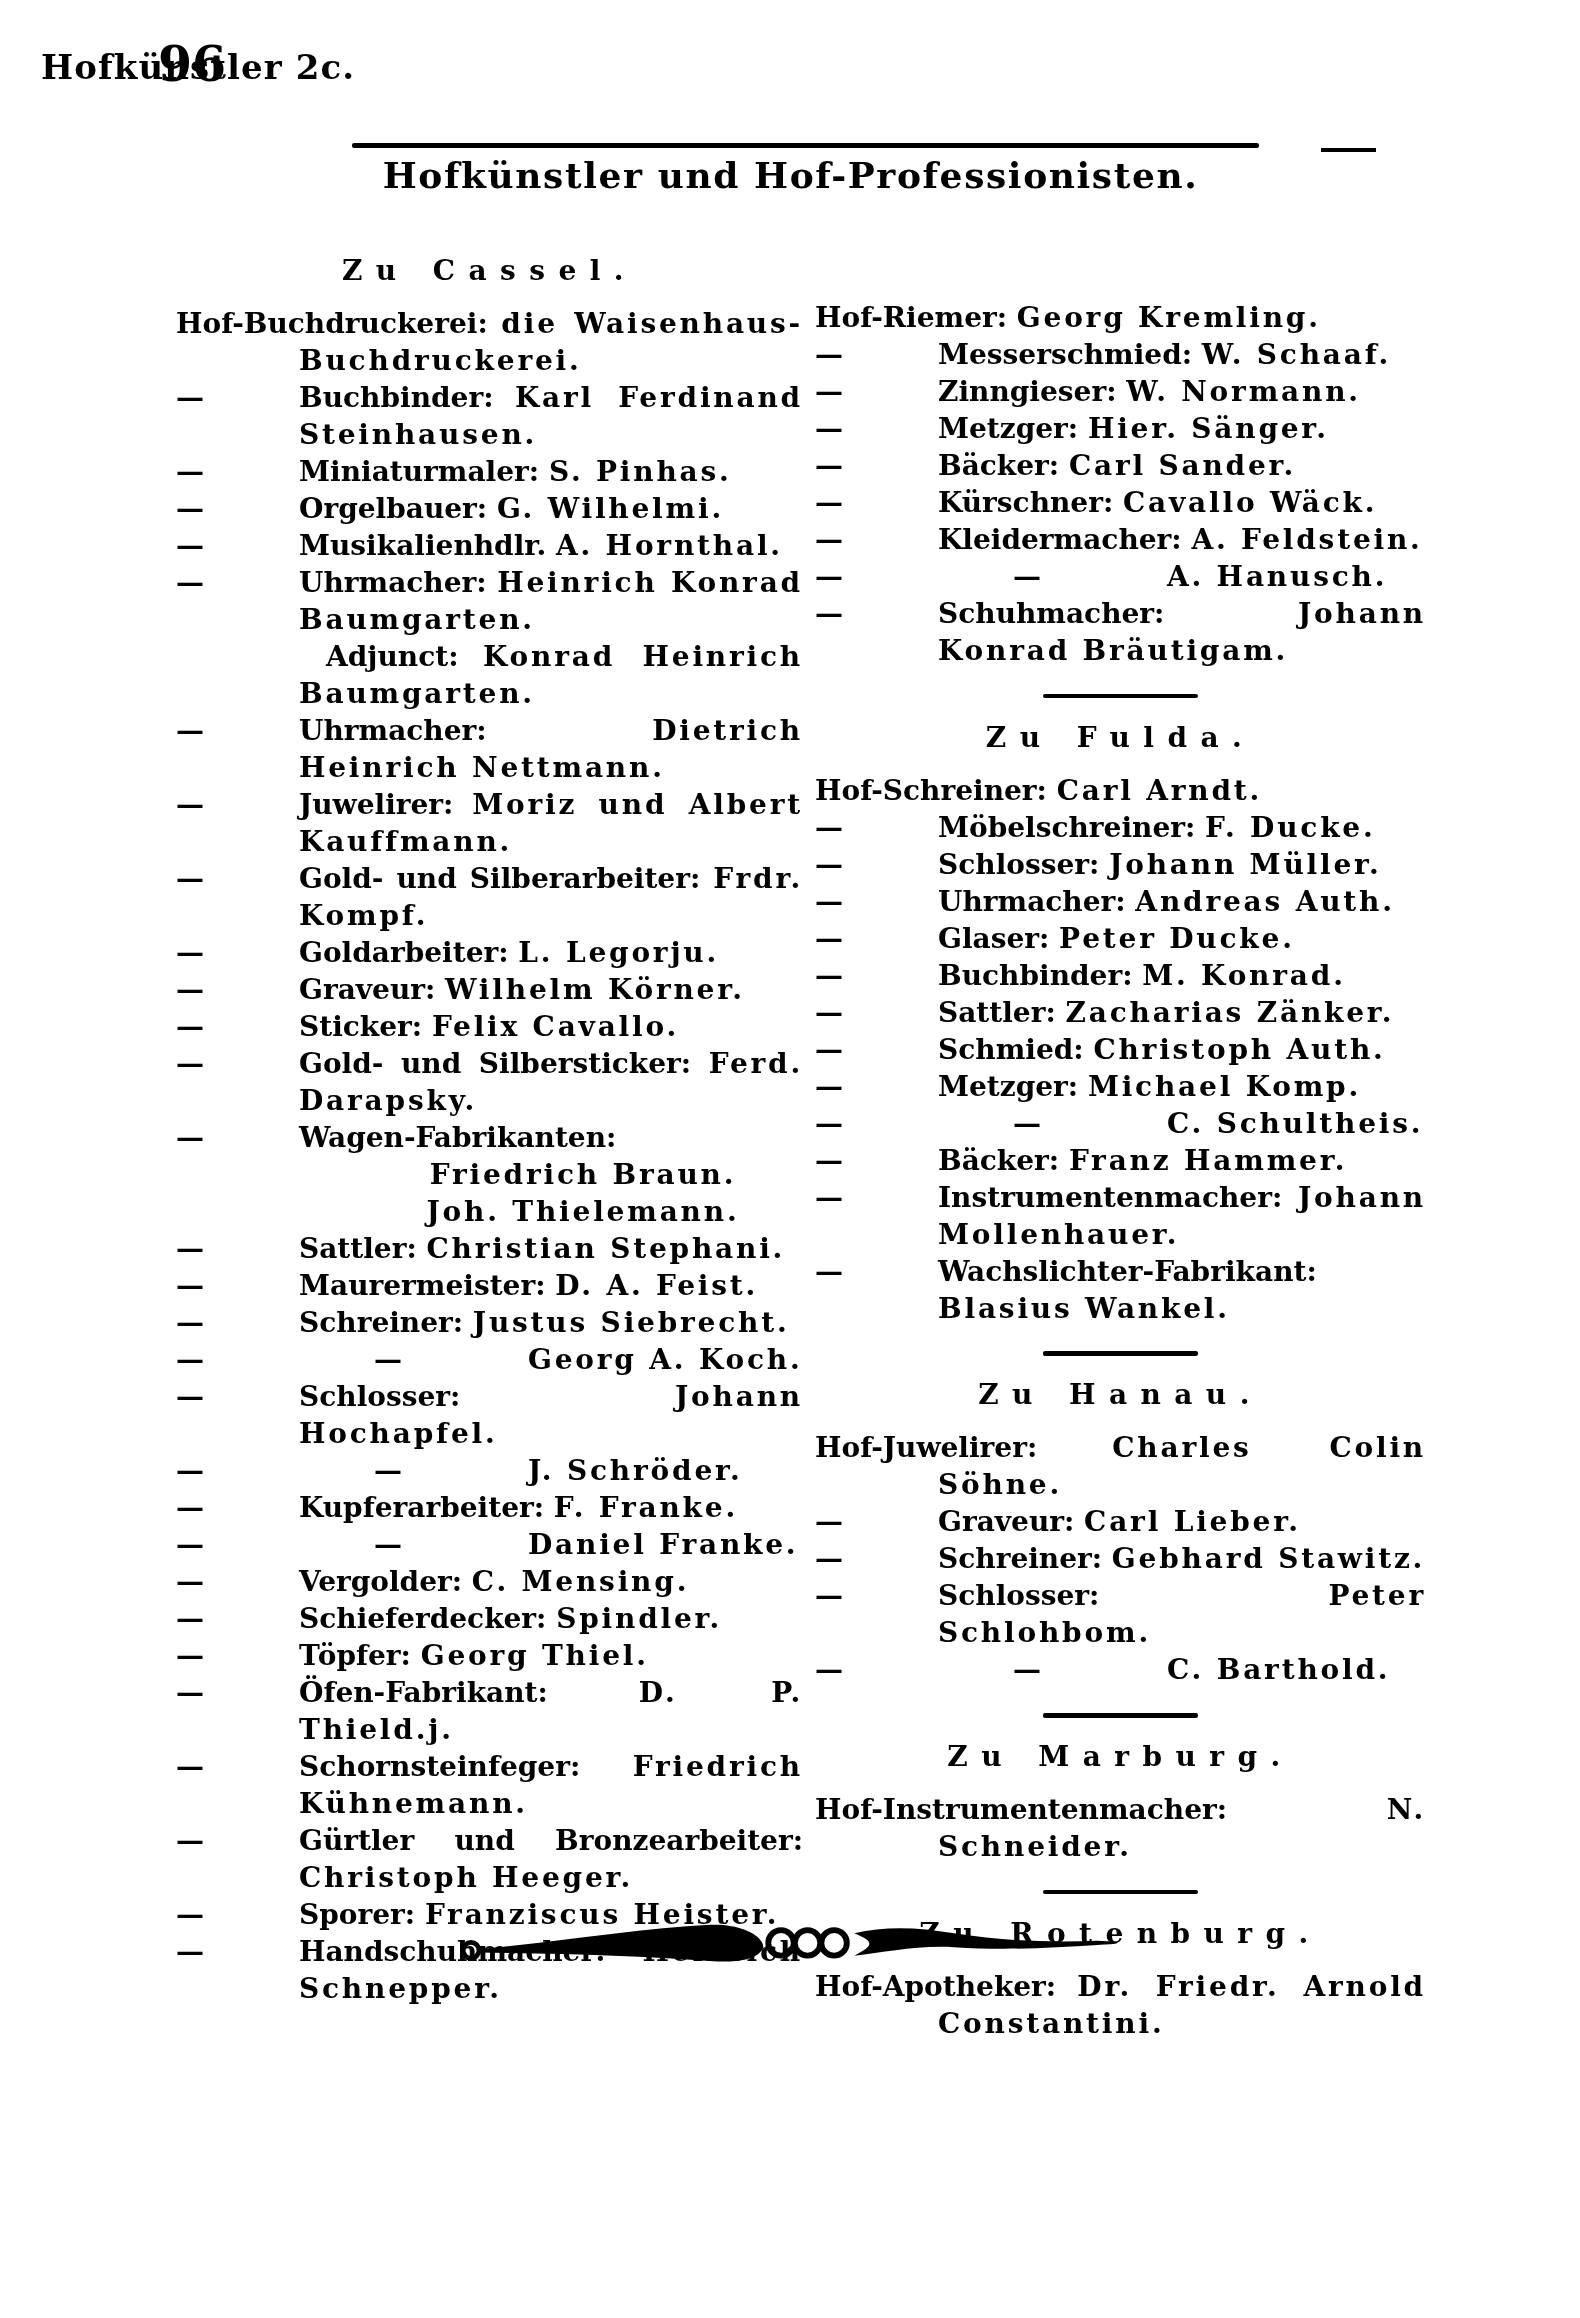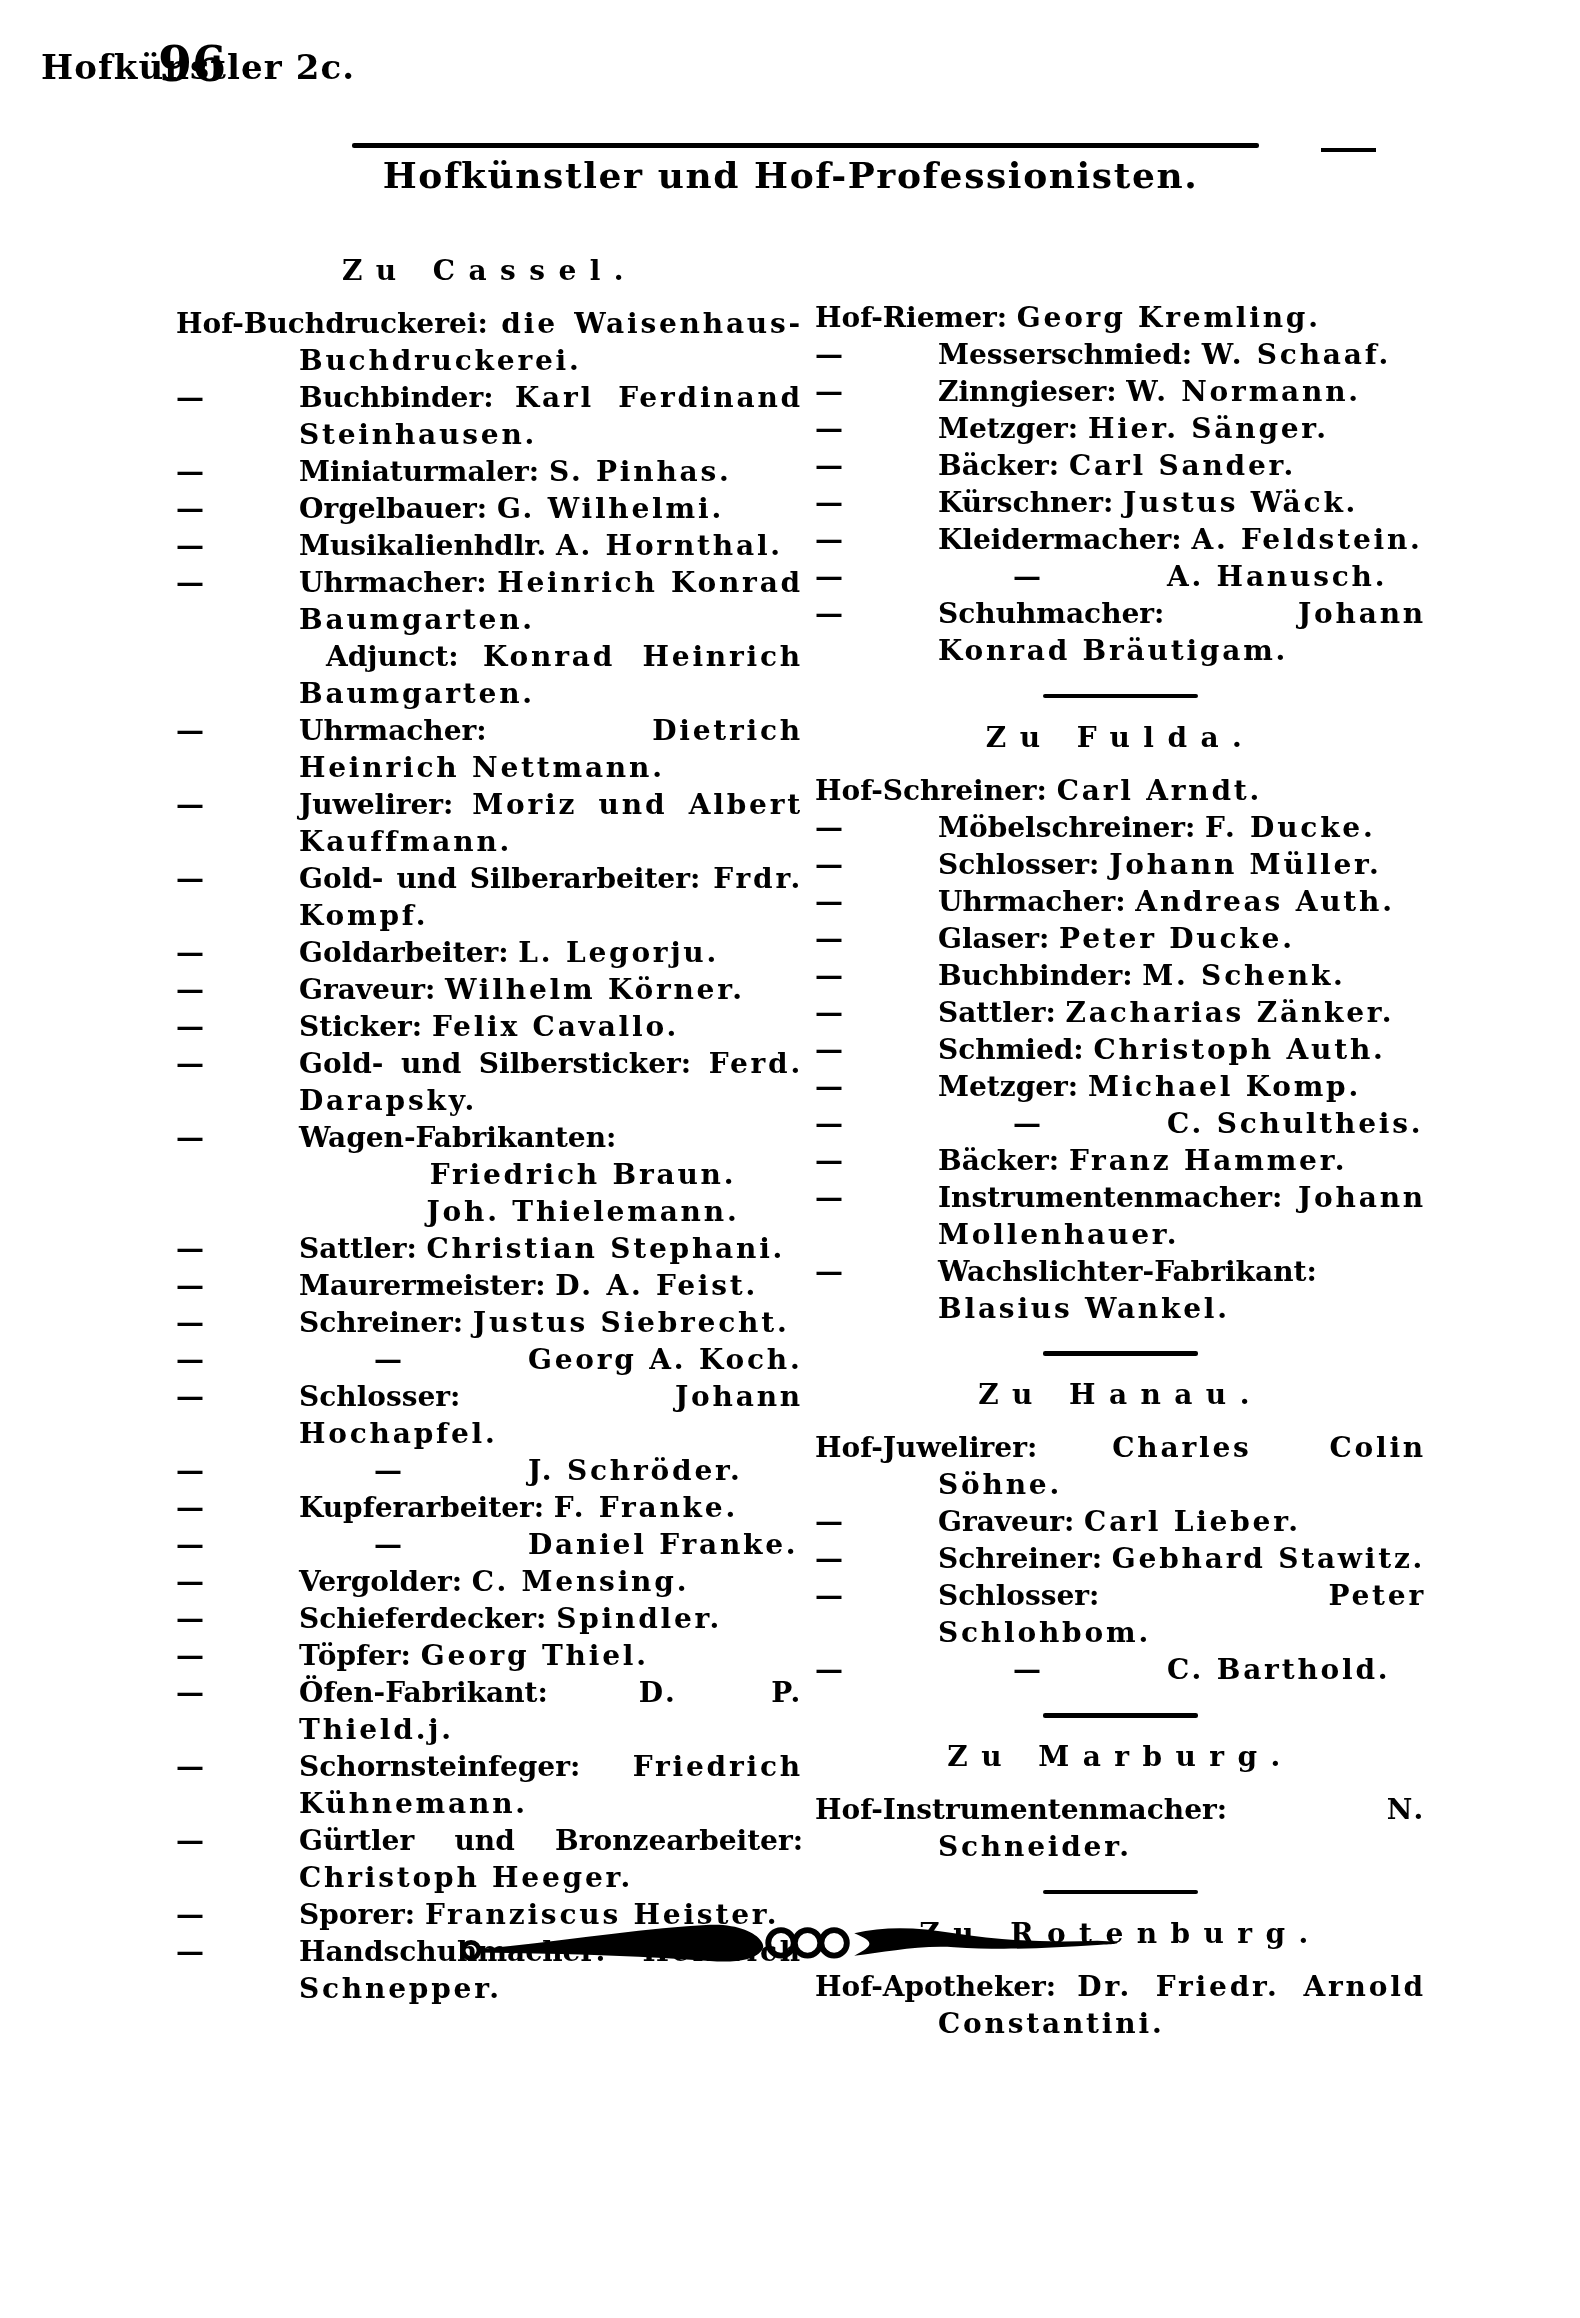--- a/index.html
+++ b/index.html
@@ -106,34 +106,34 @@
         <p class="entry"><span class="dash">—</span><span class="label">Handschuhmacher:</span> <span class="name">Heinrich Schnepper.</span></p>
       </section>
     </div>
   <div class="col col-right">
       <section class="section">
         <p class="entry"><span class="label">Hof-Riemer:</span> <span class="name">Georg Kremling.</span></p>
         <p class="entry"><span class="dash">—</span><span class="label">Messerschmied:</span> <span class="name">W. Schaaf.</span></p>
         <p class="entry"><span class="dash">—</span><span class="label">Zinngieser:</span> <span class="name">W. Normann.</span></p>
         <p class="entry"><span class="dash">—</span><span class="label">Metzger:</span> <span class="name">Hier. Sänger.</span></p>
         <p class="entry"><span class="dash">—</span><span class="label">Bäcker:</span> <span class="name">Carl Sander.</span></p>
-        <p class="entry"><span class="dash">—</span><span class="label">Kürschner:</span> <span class="name">Justus Wäck.</span></p>
+        <p class="entry"><span class="dash">—</span><span class="label">Kürschner:</span> <span class="name">Cavallo Wäck.</span></p>
         <p class="entry"><span class="dash">—</span><span class="label">Kleidermacher:</span> <span class="name">A. Feldstein.</span></p>
         <p class="entry"><span class="dash">—</span><span class="dash2">—</span><span class="name">A. Hanusch.</span></p>
         <p class="entry"><span class="dash">—</span><span class="label">Schuhmacher:</span> <span class="name">Johann Konrad Bräutigam.</span></p>
       </section>
       <div class="divider"></div>
       <section class="section">
         <div class="city">Zu Fulda.</div>
         <p class="entry"><span class="label">Hof-Schreiner:</span> <span class="name">Carl Arndt.</span></p>
         <p class="entry"><span class="dash">—</span><span class="label">Möbelschreiner:</span> <span class="name">F. Ducke.</span></p>
         <p class="entry"><span class="dash">—</span><span class="label">Schlosser:</span> <span class="name">Johann Müller.</span></p>
         <p class="entry"><span class="dash">—</span><span class="label">Uhrmacher:</span> <span class="name">Andreas Auth.</span></p>
         <p class="entry"><span class="dash">—</span><span class="label">Glaser:</span> <span class="name">Peter Ducke.</span></p>
-        <p class="entry"><span class="dash">—</span><span class="label">Buchbinder:</span> <span class="name">M. Schenk.</span></p>
+        <p class="entry"><span class="dash">—</span><span class="label">Buchbinder:</span> <span class="name">M. Konrad.</span></p>
         <p class="entry"><span class="dash">—</span><span class="label">Sattler:</span> <span class="name">Zacharias Zänker.</span></p>
         <p class="entry"><span class="dash">—</span><span class="label">Schmied:</span> <span class="name">Christoph Auth.</span></p>
         <p class="entry"><span class="dash">—</span><span class="label">Metzger:</span> <span class="name">Michael Komp.</span></p>
         <p class="entry"><span class="dash">—</span><span class="dash2">—</span><span class="name">C. Schultheis.</span></p>
         <p class="entry"><span class="dash">—</span><span class="label">Bäcker:</span> <span class="name">Franz Hammer.</span></p>
         <p class="entry"><span class="dash">—</span><span class="label">Instrumentenmacher:</span> <span class="name">Johann Mollenhauer.</span></p>
         <p class="entry"><span class="dash">—</span><span class="label">Wachslichter-Fabrikant:</span> <span class="name">Blasius Wankel.</span></p>
       </section>
       <div class="divider"></div>
       <section class="section">

